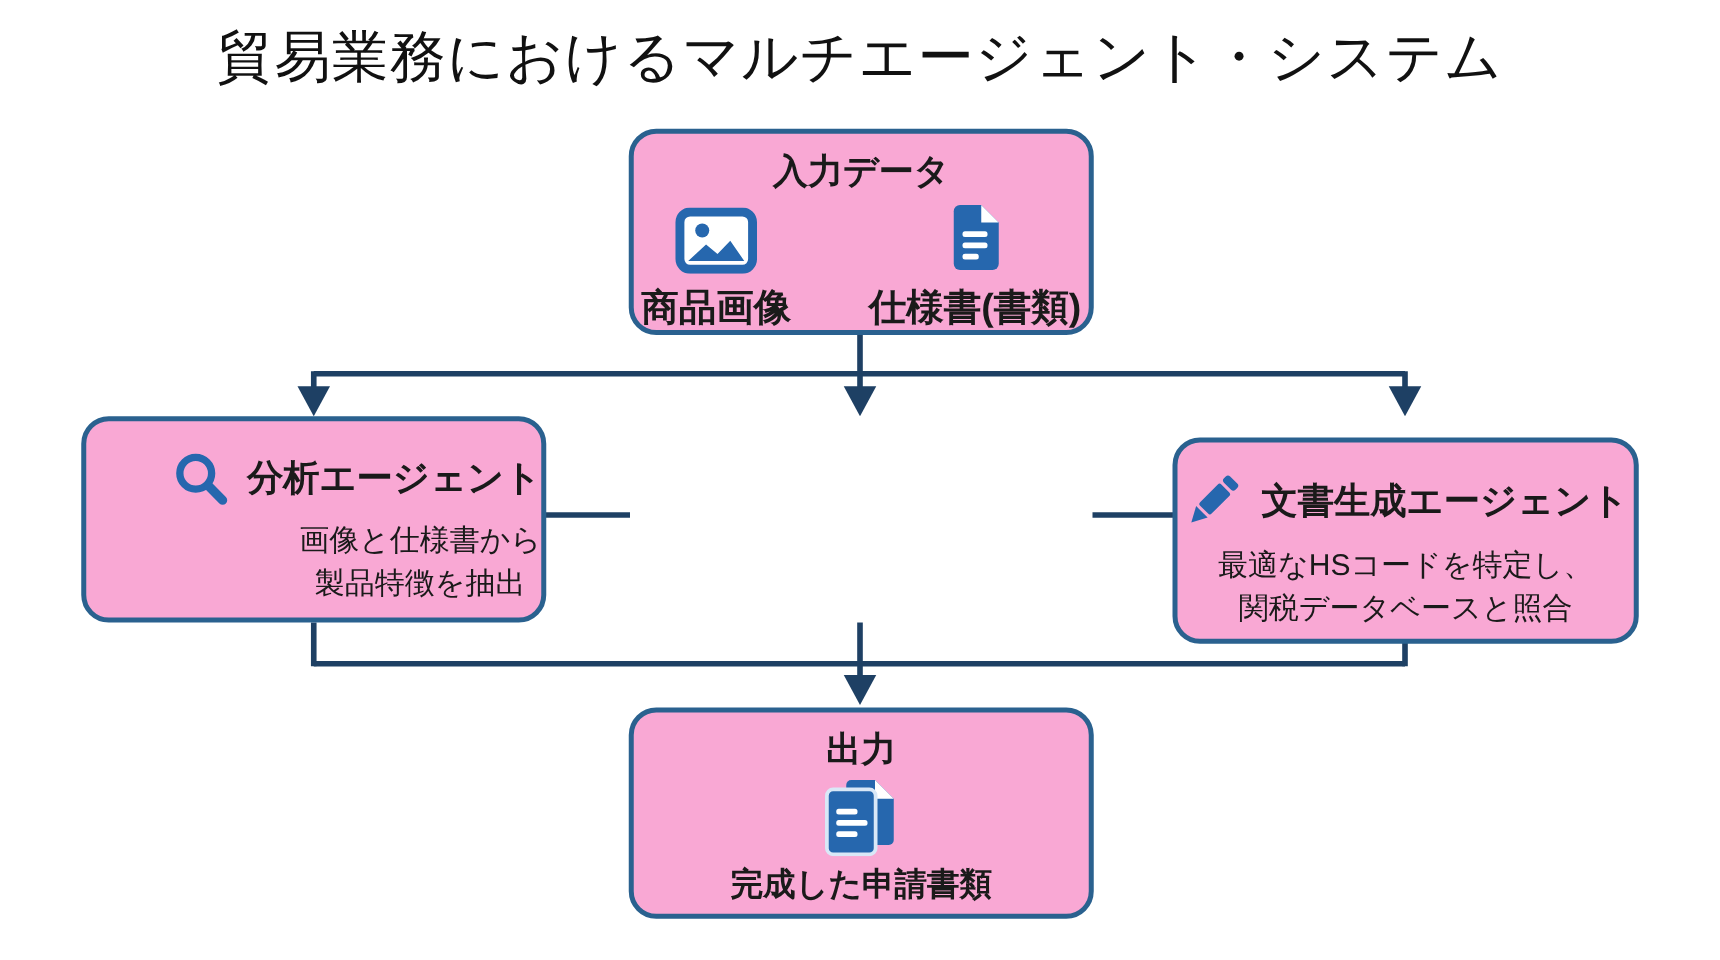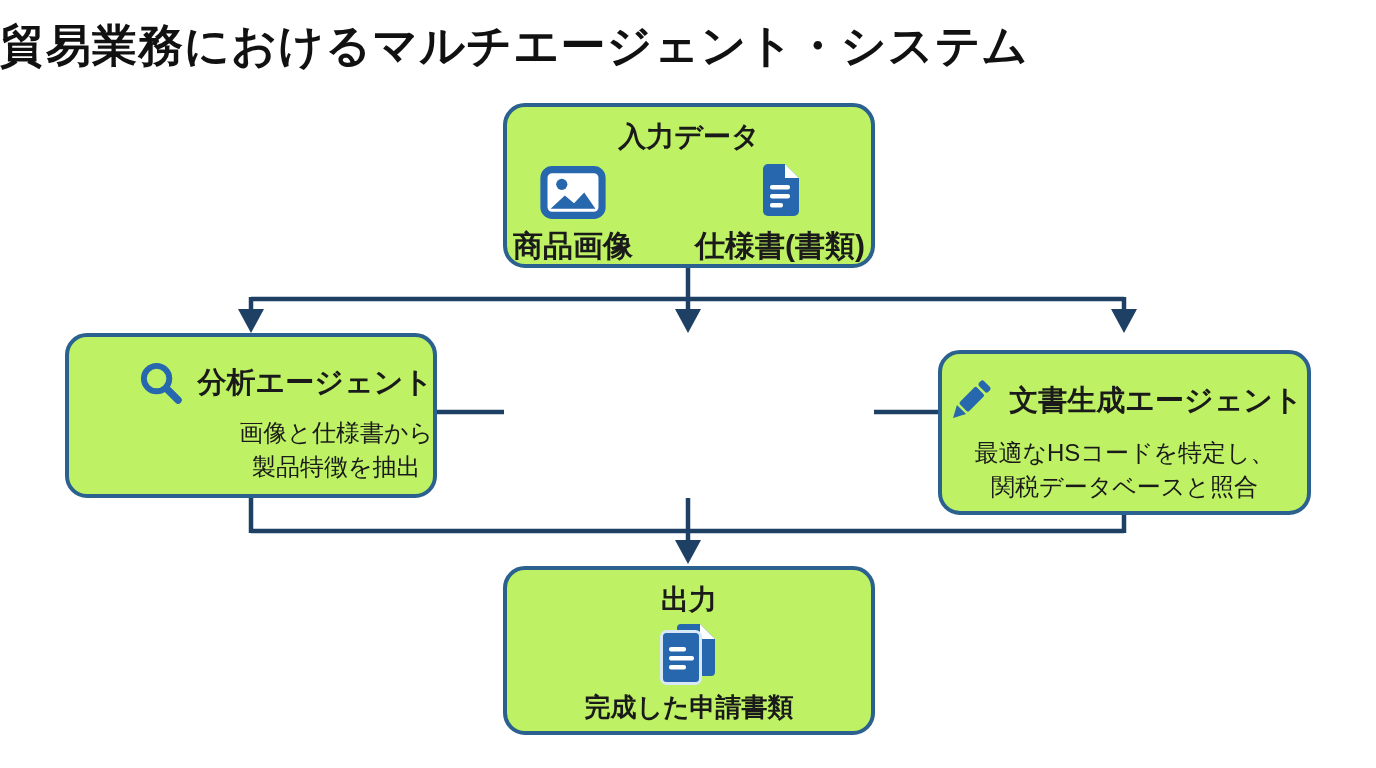--- a/index.html
+++ b/index.html
@@ -4,28 +4,28 @@
 <style>
   html,body { margin:0; padding:0; background:#ffffff; }
   .canvas {
     position:relative; width:1376px; height:768px;
     background:#ffffff; overflow:hidden;
     font-family:"Liberation Sans","DejaVu Sans",sans-serif;
     color:#1a1a1a;
   }
   .diagram-title {
     position:absolute; top:16px; left:0; right:0; margin:0;
-    text-align:left; font-size:45px; font-weight:700; letter-spacing:1px;
+    text-align:center; font-size:45px; font-weight:400; letter-spacing:1px;
     color:#111111;
   }
   .connectors { position:absolute; left:0; top:0; width:1376px; height:768px; z-index:0; }
 
   .node {
     position:absolute; box-sizing:border-box; z-index:1;
-    background:#bef264; border:4px solid #2a618f; border-radius:22px;
+    background:#f9a8d4; border:4px solid #2a618f; border-radius:22px;
     display:flex; flex-direction:column; align-items:center;
   }
   .node-input   { left:503px; top:103px; width:372px; height:165px; }
   .node-analysis{ left:65px;  top:333px; width:372px; height:165px;align-items:flex-end; }
   .node-search  { left:503px; top:333px; width:372px; height:165px; }
   .node-docgen  { left:938px; top:333px; width:373px; height:165px;margin-top:17px; }
   .node-output  { left:503px; top:566px; width:372px; height:169px; }
 
   .node-title { font-size:28px; font-weight:800; margin-top:11px; }
   .input-items { display:flex; gap:62px; margin-top:5px; align-items:flex-end; }

